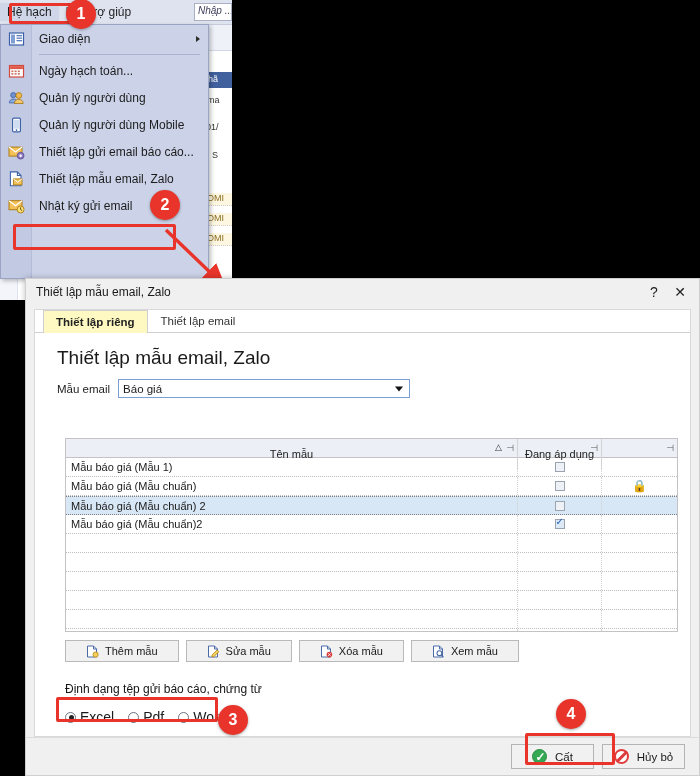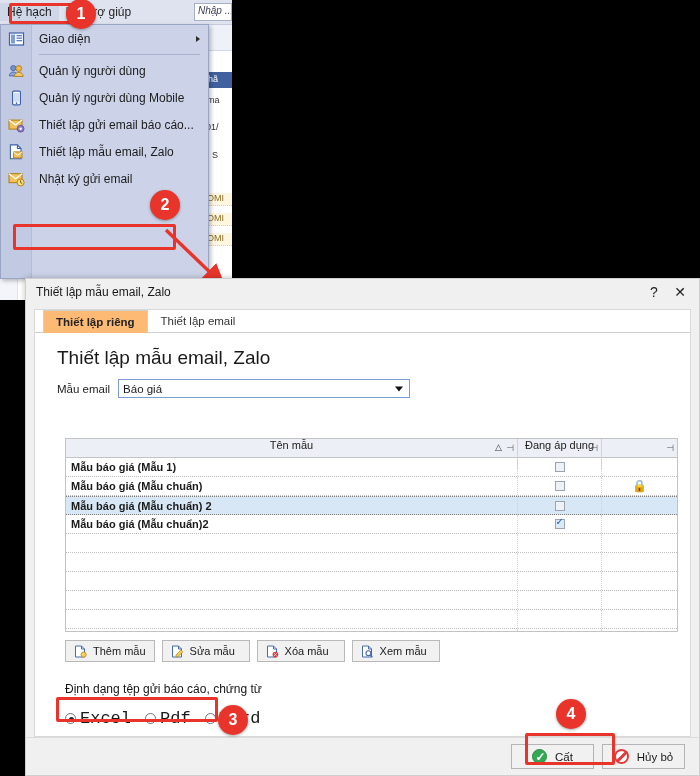--- a/index.html
+++ b/index.html
@@ -106,21 +106,21 @@
   .dlg-body {
     position:absolute; left:8px; top:30px; right:8px; bottom:38px;
     background:#fff; border:1px solid #d9d9d9;
   }
   .tabs { position:relative; height:23px; border-bottom:1px solid #cfcfcf;
     display:flex; align-items:flex-end; padding-left:8px; background:#fff; }
   .tab {
     height:23px; padding:0 12px; display:flex; align-items:center;
     font-size:11.5px; color:#222; border:1px solid transparent; border-bottom:none;
   }
-  .tab.active { font-weight:bold; border-color:#cfcfcf; background:#fdba74;
+  .tab.active { font-weight:bold; border-color:#cfcfcf; background:#fef9c3;
     position:relative; top:1px; }
   .tab.inactive { color:#333; }
 
   .dlg-h1 { font-size:19px; color:#1a1a1a; padding:14px 0 10px 22px; }
 
   .field-row { display:flex; align-items:center; padding-left:22px; }
   .field-label { font-size:11.5px; color:#222; margin-right:8px; }
   .combo {
     position:relative; width:292px; height:19px; background:#fff;
     border:1px solid #7a9fd4; display:flex; align-items:center;
@@ -134,60 +134,60 @@
 
   
   .grid {
     position:absolute; left:30px; top:128px; width:613px; height:194px;
     border:1px solid #c3c3c3; background:#fff; overflow:hidden;
   }
   .grid-head { display:flex; height:19px; background:#eceff5;
     border-bottom:1px solid #c3c3c3; }
   .gh {
     position:relative; font-size:11px; color:#222; display:flex;
-    align-items:flex-start; justify-content:center;
+    align-items:center; justify-content:center;
     border-right:1px solid #d4d4d4; height:30px;
   }
   .gh .pin {
     position:absolute; right:3px; top:4px; font-size:9px; color:#555;
   }
   .gh .sortmark { position:absolute; right:15px; top:3px; font-size:9px; color:#333; }
   .gh.c1 { width:452px; }
   .gh.c2 { width:84px; }
   .gh.c3 { width:75px; border-right:none; }
 
   .grow { display:flex; height:19px; border-bottom:1px dotted #bdbdbd; }
   .grow.sel { background:#d8e7f5; border-top:1px dotted #7f7f7f;
     border-bottom:1px dotted #7f7f7f; }
   .gc { position:relative; height:100%; display:flex; align-items:center;
         border-right:1px dotted #d2d2d2; font-size:11px; color:#1a1a1a; }
-  .gc.c1 { width:452px; padding-left:5px;font-weight:bold; }
+  .gc.c1 { width:452px; padding-left:5px; }
   .gc.c2 { width:84px; justify-content:center; }
   .gc.c3 { width:75px; justify-content:center; border-right:none; }
   .cbx { width:10px; height:10px; border:1px solid #9aa3b0; background:#eef1f5;
          display:inline-block; position:relative; }
   .cbx.checked { background:#dce9f7; }
   .cbx.checked::after {
     content:"✓"; position:absolute; left:0px; top:-4px;
     font-size:10px; color:#1e5fb4; line-height:12px;
   }
   .lock { font-size:12px; color:#d5a021; }
 
   
   .btnrow { position:absolute; left:30px; top:330px; display:flex; gap:7px; }
   .abtn {
     height:22px; min-width:88px; background:#f1f1f1; border:1px solid #b9b9b9;
-    display:flex; align-items:center; gap:6px; padding:0 8px;
+    display:flex; align-items:center; gap:6px; padding:0 20px;
     font-size:11px; color:#1a1a1a;
   }
   .abtn .ico { width:13px; height:13px; flex:none; }
 
   .sec-h2 { position:absolute; left:30px; top:372px; font-size:12px; color:#151515; }
   .radios { position:absolute; left:30px; top:399px; display:flex; gap:14px;
-            align-items:center; font-size:17px; color:#1a1a1a;font-family:Liberation Mono, monospace; }
+            align-items:center; font-size:14px; color:#1a1a1a; }
   .radio { display:flex; align-items:center; gap:4px; }
   .rd { width:11px; height:11px; border:1px solid #6d7480; border-radius:50%;
         background:#fff; position:relative; display:inline-block; }
   .rd.on::after { content:""; position:absolute; left:2.5px; top:2.5px;
         width:5px; height:5px; border-radius:50%; background:#222; }
 
   .dlg-footer {
     position:absolute; left:0; right:0; bottom:0; height:38px;
     background:#f0f0f0; border-top:1px solid #dcdcdc;
     display:flex; align-items:center; justify-content:flex-end;
@@ -252,20 +252,37 @@
           <rect x="8.5" y="7" width="5.5" height="1.3" fill="#5a7cc0"></rect>
           <rect x="8.5" y="9.5" width="5.5" height="1.3" fill="#5a7cc0"></rect>
         </svg>
       </span>
       <span>Giao diện</span>
       <span class="submenu-arrow"></span>
     </div>
 
     <div class="menu-sep"></div>
 
+    <div class="menu-item">
+      <span class="mico">
+        <svg width="17" height="17" viewBox="0 0 17 17">
+          <rect x="1.5" y="3" width="14" height="11.5" fill="#fff" stroke="#d24a3c" stroke-width="1.2"></rect>
+          <rect x="2.1" y="3.6" width="12.8" height="3" fill="#e05a4b"></rect>
+          <g fill="#c9705f">
+            <rect x="3.4" y="8" width="2" height="1.6"></rect>
+              <rect x="6.6" y="8" width="2" height="1.6"></rect>
+            <rect x="9.8" y="8" width="2" height="1.6"></rect>
+              <rect x="3.4" y="10.6" width="2" height="1.6"></rect>
+            <rect x="6.6" y="10.6" width="2" height="1.6"></rect>
+              <rect x="9.8" y="10.6" width="2" height="1.6"></rect>
+          </g>
+        </svg>
+      </span>
+      <span>Ngày hạch toán...</span>
+    </div>
 
 
     <div class="menu-item">
       <span class="mico">
         <svg width="17" height="17" viewBox="0 0 17 17">
           <circle cx="5.3" cy="5.6" r="2.6" fill="#6f92cd" stroke="#3f5f9e" stroke-width=".8"></circle>
           <path d="M1.3 13.4c0-2.4 1.8-3.9 4-3.9s4 1.5 4 3.9z" fill="#8aa8dc" stroke="#3f5f9e" stroke-width=".8"></path>
           <circle cx="10.8" cy="6" r="2.9" fill="#f0b84e" stroke="#a8760f" stroke-width=".8"></circle>
           <path d="M6.4 14c0-2.6 2-4.2 4.4-4.2s4.4 1.6 4.4 4.2z" fill="#f3c76f" stroke="#a8760f" stroke-width=".8"></path>
         </svg>

